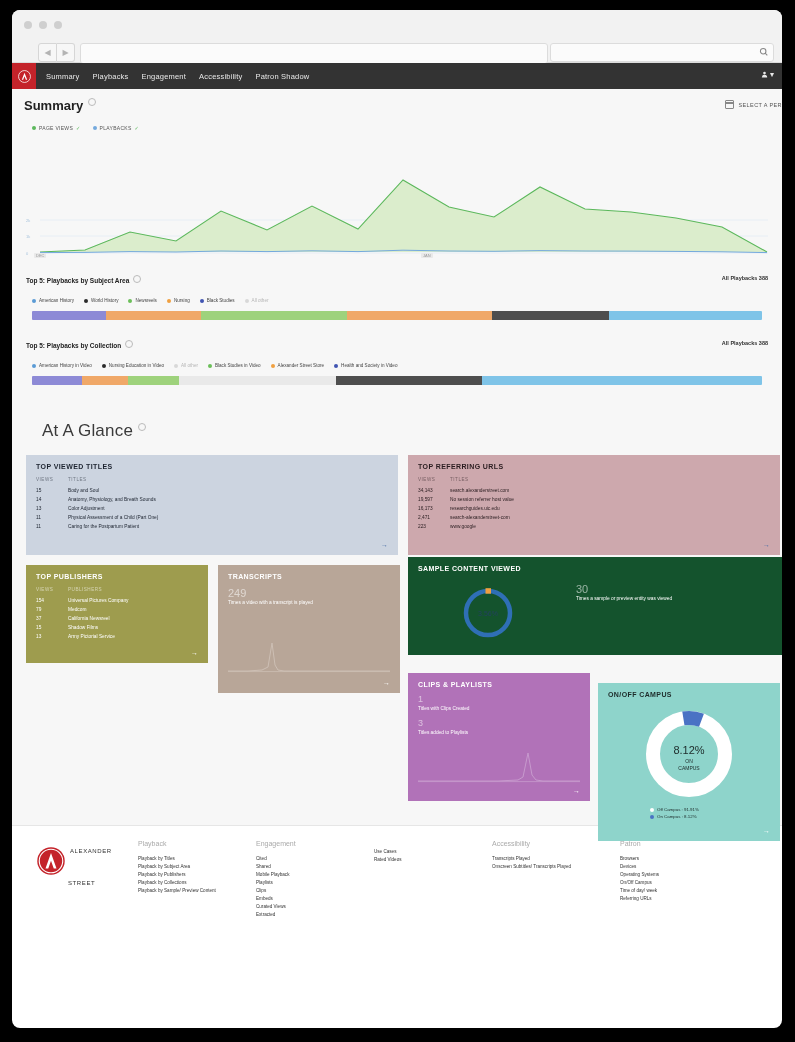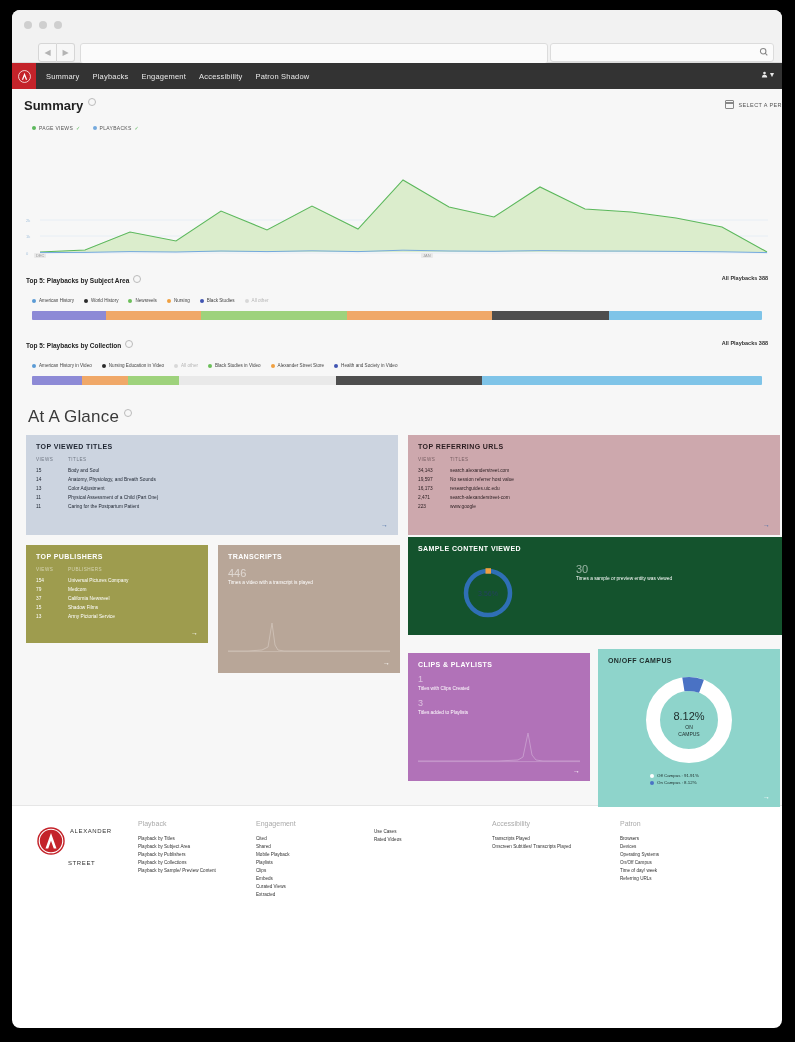--- a/index.html
+++ b/index.html
@@ -55,21 +55,21 @@
   .sect{padding:6px 14px 0 14px;position:relative;}
   .sect h3{font-size:6.5px;margin:0;color:#222;font-weight:bold;}
   .allpb{position:absolute;right:14px;top:6px;font-size:5.5px;color:#333;font-weight:bold;}
   .blegend{display:flex;flex-wrap:wrap;gap:10px;margin:14px 0 8px 6px;}
   .blegend span{font-size:4.6px;color:#444;display:flex;align-items:center;gap:3px;}
   .stack{display:flex;height:9px;border-radius:1px;overflow:hidden;margin:0 6px 0 6px;}
   .stack div{height:100%;}
 
   
   .glance{padding:22px 0 0 16px;}
-  .glance h2{font-size:17px;font-weight:normal;color:#3a3a3a;margin:0;letter-spacing:.2px;}
+  .glance h2{font-size:17px;font-weight:normal;color:#3a3a3a;margin:14px;letter-spacing:.2px;}
   .glance h2 .iq{width:6px;height:6px;vertical-align:5px;}
 
   .grid{position:relative;margin:8px 14px 0 14px;height:370px;}
   .card{position:absolute;box-sizing:border-box;padding:8px 10px;overflow:hidden;}
   .card .ctitle{font-size:7px;font-weight:bold;letter-spacing:.4px;margin-bottom:7px;}
   table.lst{border-collapse:collapse;width:100%;}
   table.lst th{font-size:4.6px;font-weight:normal;letter-spacing:.5px;text-align:left;
                padding:0 0 4px 0;opacity:.55;}
   table.lst td{font-size:4.8px;padding:2px 0;}
   table.lst td.v{width:32px;}
@@ -363,21 +363,21 @@
                 <td class="v">13</td>
                 <td>Army Pictorial Service</td>
               </tr>
         </tbody>
           </table>
         <div class="arrow" style="color:#fff">→</div>
       </div>
 
       <div class="card" style="left:192px;top:110px;width:182px;height:128px;background:#b8a698;color:#fff">
         <div class="ctitle">TRANSCRIPTS</div>
-        <p class="bignum">446</p>
+        <p class="bignum">249</p>
         <p class="subnum">Times a video with a transcript is played</p>
         <svg style="position:absolute;left:10px;bottom:20px" width="162" height="52" viewBox="0 0 162 52">
           <polyline fill="none" stroke="#cdbfb4" stroke-width="1" points="0,50 20,50 34,49 40,46 44,22 47,44 50,49 56,50 80,50 120,50 162,50"></polyline>
           <line x1="0" y1="50.6" x2="162" y2="50.6" stroke="#cdbfb4" stroke-width=".8"></line>
         </svg>
         <div class="arrow" style="color:#fff">→</div>
       </div>
 
       <div class="card" style="left:382px;top:102px;width:441px;height:98px;background:#14532d;color:#fff">
         <div class="ctitle">SAMPLE CONTENT VIEWED</div>
@@ -399,21 +399,21 @@
         <p class="subnum">Titles with Clips Created</p>
         <p class="bignum" style="font-size:9px">3</p>
         <p class="subnum">Titles added to Playlists</p>
         <svg style="position:absolute;left:10px;bottom:18px" width="162" height="42" viewBox="0 0 162 42">
           <polyline fill="none" stroke="#c79acd" stroke-width="1" points="0,40 80,40 100,39 105,36 110,12 114,34 118,39 125,40 162,40"></polyline>
           <line x1="0" y1="40.6" x2="162" y2="40.6" stroke="#c79acd" stroke-width=".8"></line>
         </svg>
         <div class="arrow" style="color:#fff">→</div>
       </div>
 
-      <div class="card" style="left:572px;top:214px;width:182px;height:158px;background:#8ed4cb;color:#1d2b2a">
+      <div class="card" style="left:572px;top:228px;width:182px;height:158px;background:#8ed4cb;color:#1d2b2a">
         <div class="ctitle">ON/OFF CAMPUS</div>
         <svg style="position:absolute;left:44px;top:24px" width="94" height="94" viewBox="0 0 94 94">
           <circle cx="47" cy="47" r="36" fill="none" stroke="#ffffff" stroke-width="14"></circle>
           <circle cx="47" cy="47" r="36" fill="none" stroke="#4a72c4" stroke-width="14" stroke-dasharray="18.4 207.7" transform="rotate(-99 47 47)"></circle>
           <text x="47" y="47" text-anchor="middle" font-family="Liberation Sans, sans-serif" font-size="11" fill="#1d2b2a">8.12%</text>
           <text x="47" y="56" text-anchor="middle" font-family="Liberation Sans, sans-serif" font-size="5" fill="#1d2b2a">ON</text>
           <text x="47" y="63" text-anchor="middle" font-family="Liberation Sans, sans-serif" font-size="5" fill="#1d2b2a">CAMPUS</text>
         </svg>
         <div style="position:absolute;left:52px;bottom:22px">
           <div style="font-size:4.4px;display:flex;align-items:center;gap:3px;margin-bottom:2px">

